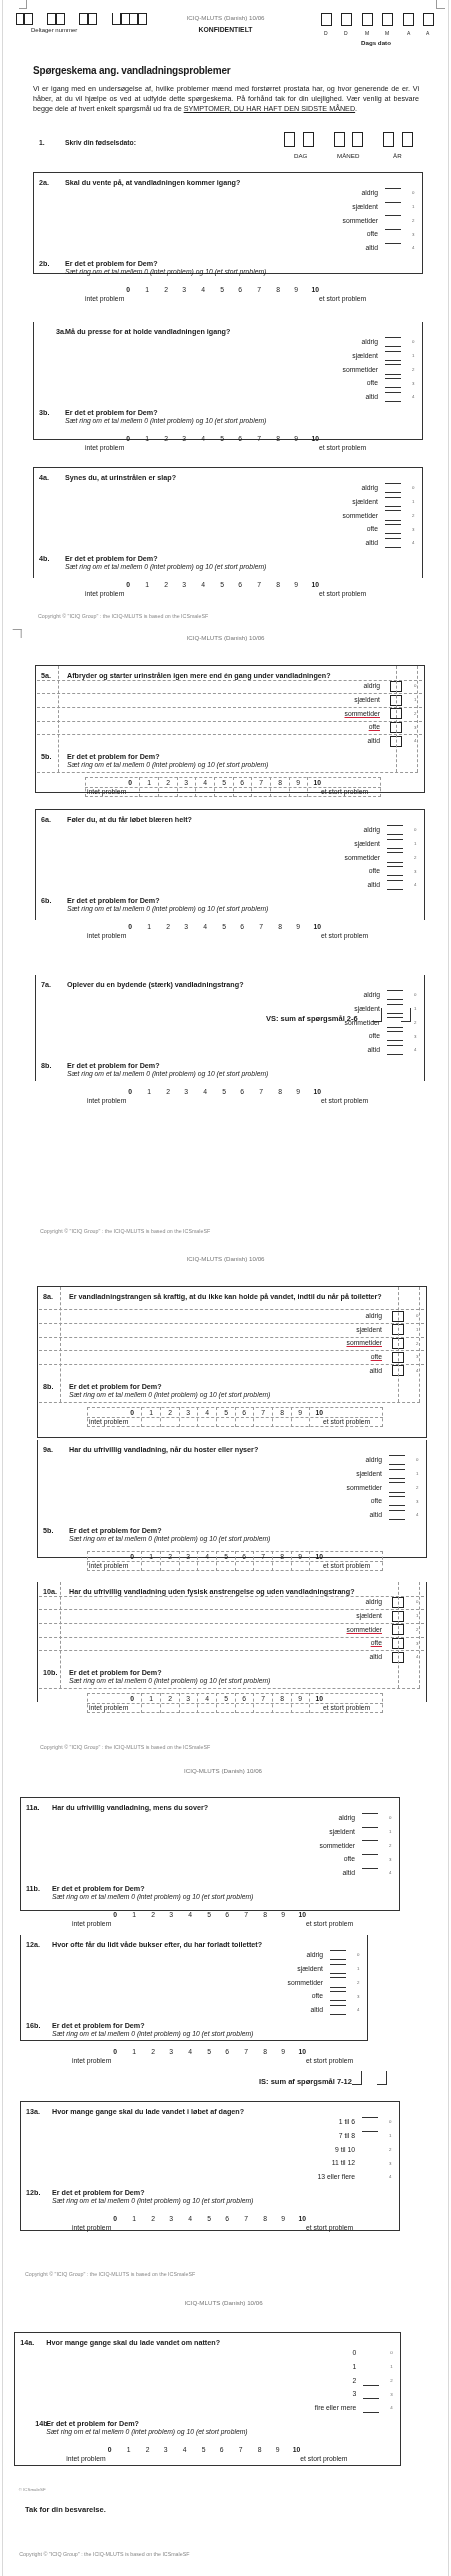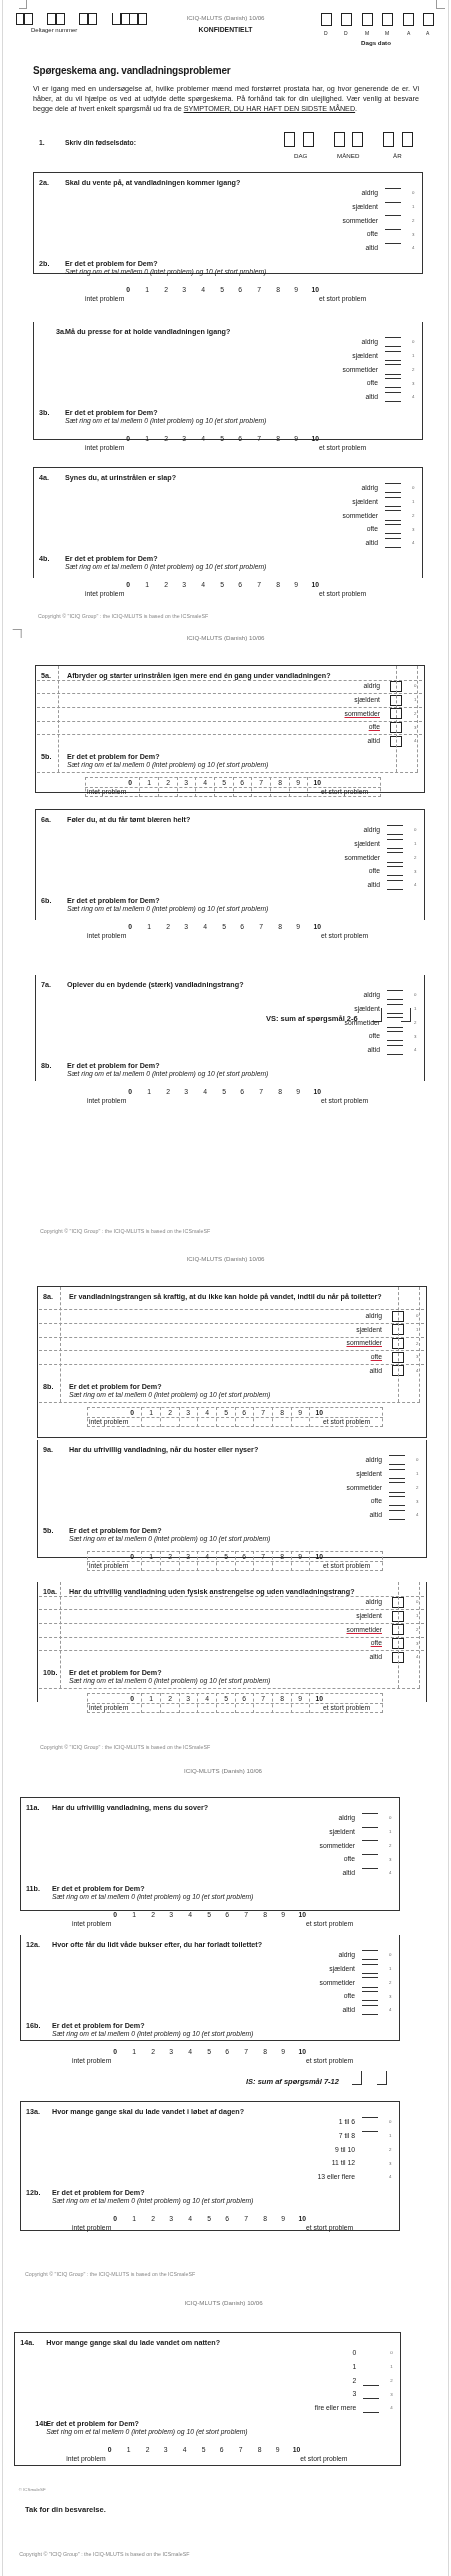--- a/index.html
+++ b/index.html
@@ -284,21 +284,21 @@
         <div class="dash-v" style="left: 197px; top: -1.9px; height: 20px;"></div>
         <div class="dash-v" style="left: 215px; top: -1.9px; height: 20px;"></div>
         <div class="dash-v" style="left: 234px; top: -1.9px; height: 20px;"></div>
         <div class="dash-v" style="left: 253px; top: -1.9px; height: 20px;"></div>
         <div class="dash-v" style="left: 271px; top: -1.9px; height: 20px;"></div>
         <div class="dash-h" style="left: 49px; top: 8px; width: 296px;"></div>
       </div>
     </div>
     <div class="qbox open-bottom" style="left: 35px; top: 809px; width: 390px; height: 111px;">
       <div class="qnum" style="left: 5px; top: 5px;">6a.</div>
-      <div class="qtext" style="left: 31px; top: 5px; width: 322px; line-height: 9.3px;">Føler du, at du får tømt blæren helt?</div>
+      <div class="qtext" style="left: 31px; top: 5px; width: 322px; line-height: 9.3px;">Føler du, at du får løbet blæren helt?</div>
       <div class="opt-label" style="top: 16px;">aldrig</div>
       <div class="opt-line" style="top: 15px;"></div>
       <div class="opt-line" style="top: 24px;"></div>
       <div class="opt-score" style="top: 17.4px;">0</div>
       <div class="opt-label" style="top: 30px;">sjældent</div>
       <div class="opt-line" style="top: 29px;"></div>
       <div class="opt-line" style="top: 38px;"></div>
       <div class="opt-score" style="top: 31px;">1</div>
       <div class="opt-label" style="top: 44px;">sommetider</div>
       <div class="opt-line" style="top: 42px;"></div>
@@ -573,21 +573,21 @@
         <div class="scale-num" style="left: 182px; top: 0px; font-size: 6.8px;">5</div>
         <div class="scale-num" style="left: 200px; top: 0px; font-size: 6.8px;">6</div>
         <div class="scale-num" style="left: 219px; top: 0px; font-size: 6.8px;">7</div>
         <div class="scale-num" style="left: 238px; top: 0px; font-size: 6.8px;">8</div>
         <div class="scale-num" style="left: 256px; top: 0px; font-size: 6.8px;">9</div>
         <div class="scale-num bold" style="left: 275px; top: 0px; font-size: 6.8px;">10</div>
         <div class="scale-lbl" style="left: 51px; top: 9.3px;">intet problem</div>
         <div class="scale-lbl" style="left: 285px; top: 9.3px;">et stort problem</div>
       </div>
     </div>
-    <div class="qbox open-top" style="left: 20px; top: 1935px; width: 380px; height: 106px;">
+    <div class="qbox open-top" style="left: 20px; top: 1935px; width: 348px; height: 106px;">
       <div class="qnum" style="left: 5px; top: 5px;">12a.</div>
       <div class="qtext" style="left: 31px; top: 5px; width: 312px; line-height: 9.3px;">Hvor ofte får du lidt våde bukser efter, du har forladt toilettet?</div>
       <div class="opt-label" style="top: 16px;">aldrig</div>
       <div class="opt-line" style="top: 15px;"></div>
       <div class="opt-line" style="top: 24px;"></div>
       <div class="opt-score" style="top: 17.4px;">0</div>
       <div class="opt-label" style="top: 30px;">sjældent</div>
       <div class="opt-line" style="top: 29px;"></div>
       <div class="opt-line" style="top: 38px;"></div>
       <div class="opt-score" style="top: 31px;">1</div>
@@ -691,21 +691,21 @@
         <div class="scale-lbl" style="left: 285px; top: 9.3px;">et stort problem</div>
       </div>
     </div>
   </div>
 
 <div class="sumline" style="left:266px;top:1014px;">VS: sum af spørgsmål 2-6</div>
 <div>
   <div class="sumbox" style="left:372px;top:1008px;"></div>
   <div class="sumbox" style="left:401px;top:1008px;"></div>
 </div>
-<div class="sumline" style="left:246px;top:2077px;font-style:italic;">IS: sum af spørgsmål 7-12</div>
+<div class="sumline" style="left:259px;top:2077px;">IS: sum af spørgsmål 7-12</div>
 <div>
   <div class="sumbox" style="left:352px;top:2071px;"></div>
   <div class="sumbox" style="left:377px;top:2071px;"></div>
 </div>
 
 <div class="copy" style="left:38px;top:613px;">Copyright © "ICIQ Group" : the ICIQ-MLUTS is based on the ICSmaleSF</div>
 <div class="abs hdr-id" style="top:634px;">ICIQ-MLUTS (Danish) 10/06</div>
 <div class="crop br" style="left:12.5px;top:629px;transform:scaleX(-1);"></div>
 
 <div class="copy" style="left:40px;top:1228px;">Copyright © "ICIQ Group" : the ICIQ-MLUTS is based on the ICSmaleSF</div>

